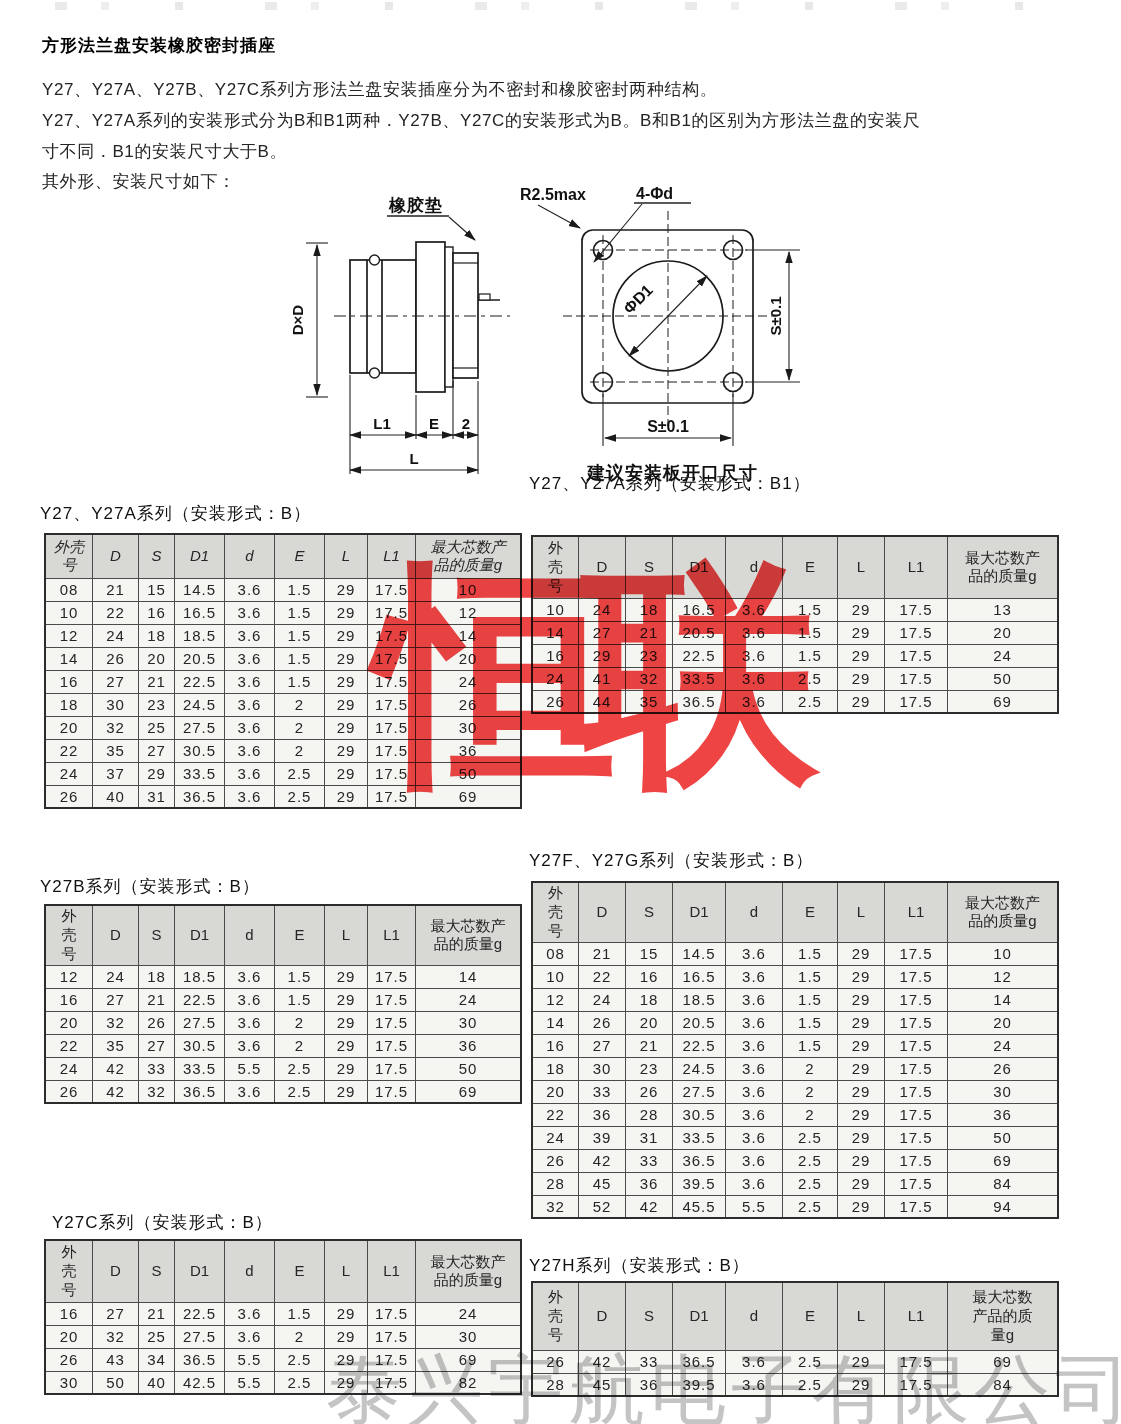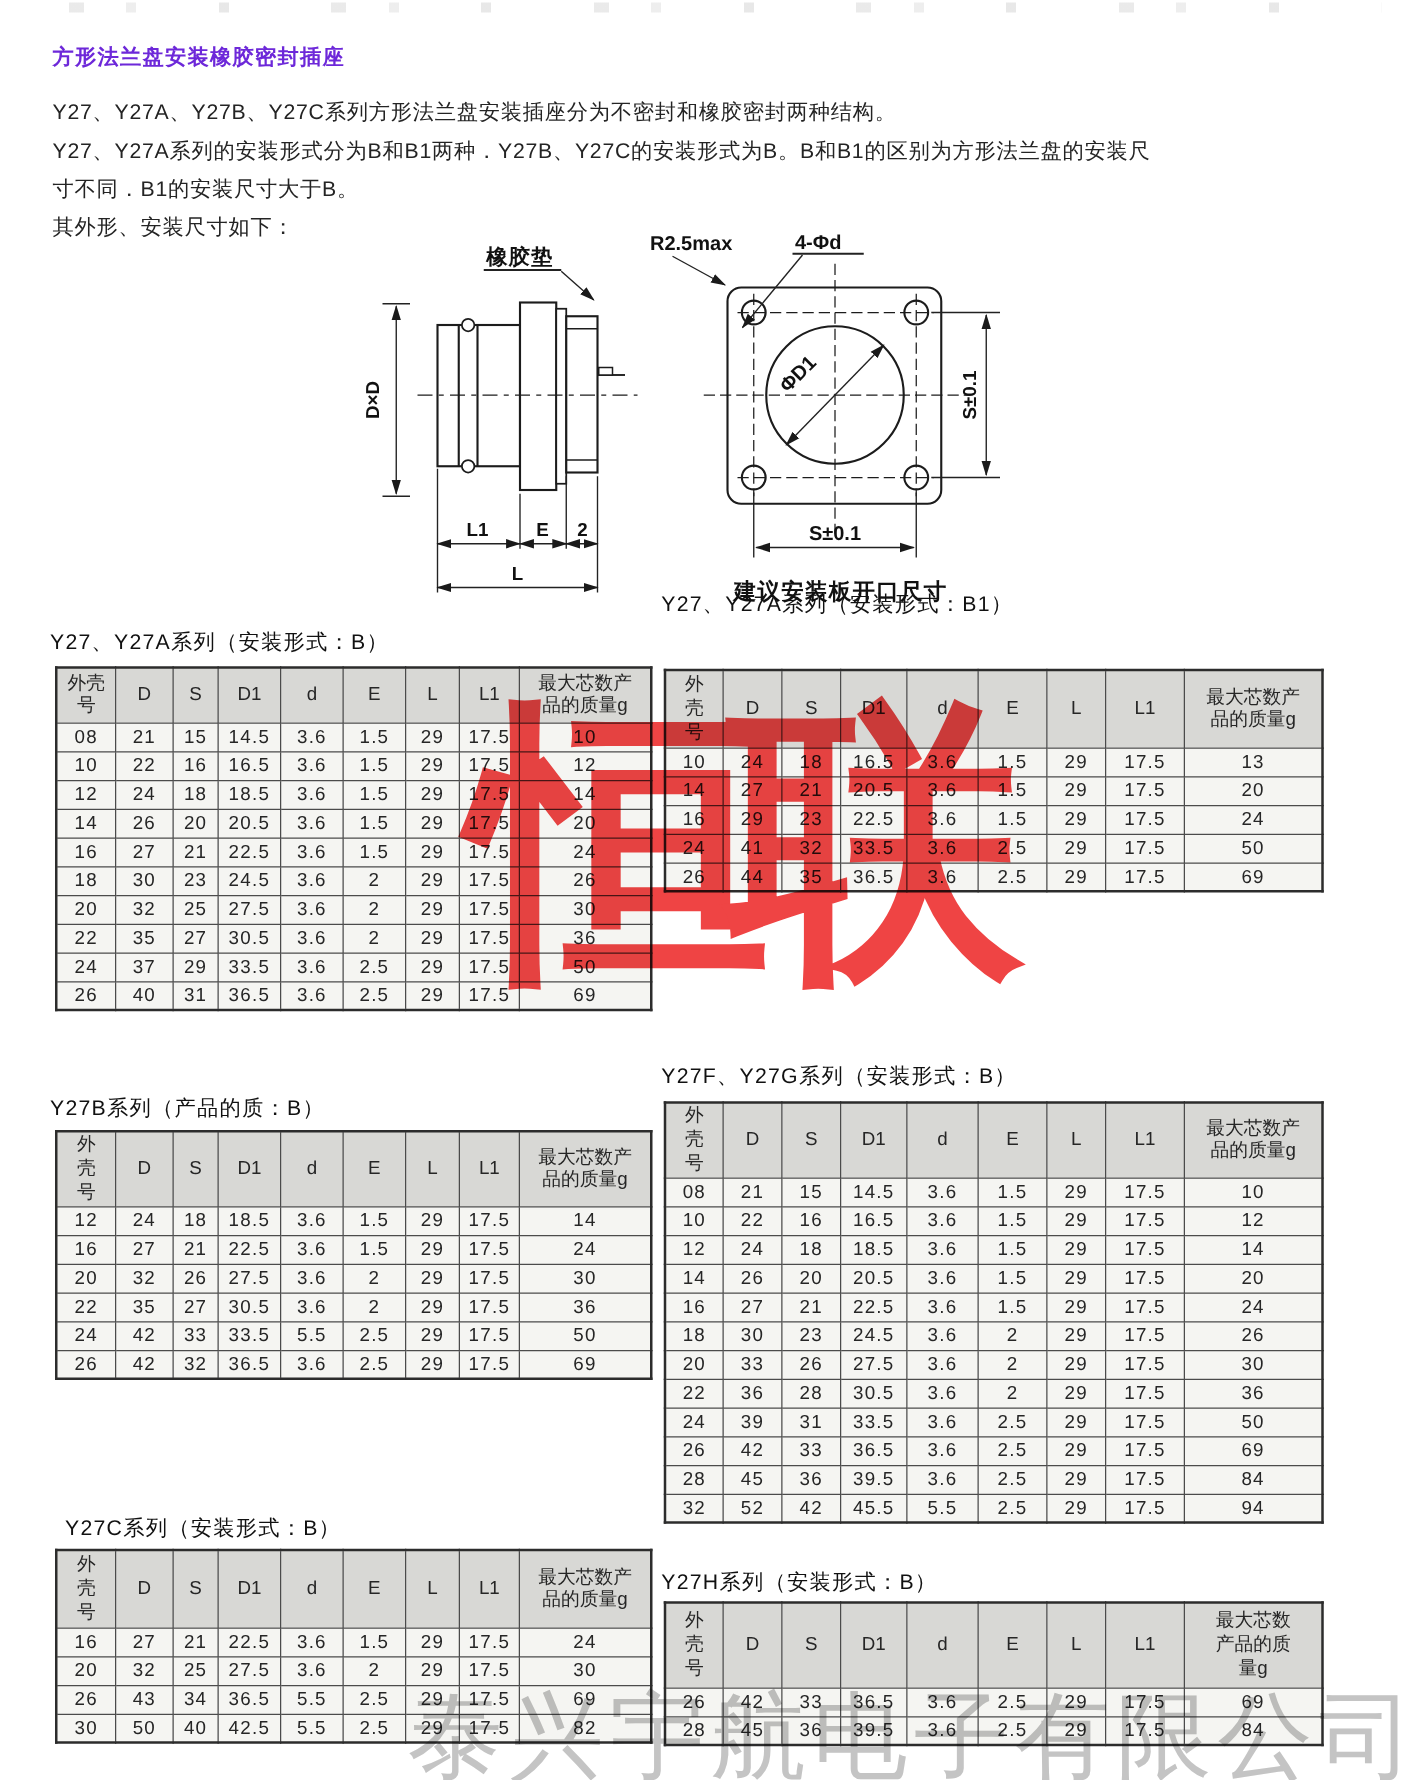--- a/index.html
+++ b/index.html
@@ -10,35 +10,35 @@
     color:#222;
   }
   .abs{position:absolute;}
   
   .top-strip{
     top:2px;left:55px;width:1050px;height:8px;opacity:.55;
     background:repeating-linear-gradient(90deg,
       #d9d9d9 0 12px,transparent 12px 46px,#e0e0e0 46px 54px,
       transparent 54px 120px,#d5d5d5 120px 128px,transparent 128px 210px);
   }
-  .doc-title{left:42px;top:34px;font-size:17px;font-weight:bold;letter-spacing:1px;color:#6d28d9;}
+  .doc-title{left:42px;top:34px;font-size:17px;font-weight:bold;letter-spacing:1px;color:#000000;}
   .doc-line{left:42px;font-size:17px;letter-spacing:.6px;white-space:nowrap;color:#242424;}
   .tbl-caption{font-size:17px;letter-spacing:1px;color:#111;white-space:nowrap;}
   table.dims{
     border-collapse:collapse;table-layout:fixed;position:absolute;
     border:2px solid #2c2c2c;
   }
   table.dims th,table.dims td{
     border:1px solid #4b4b4b;text-align:center;vertical-align:middle;
     font-size:15px;font-weight:normal;padding:0 1px;color:#262626;
   }
   table.dims th{background:#d8d8d5;white-space:pre-line;line-height:1.25;}
   table.dims td{background:#f5f5f2;letter-spacing:1px;}
   table.dims tbody tr{height:23px;}
-  #t0 thead tr{height:44px;} #t1 thead tr{height:62px;}
+  #t0 thead tr{height:44px;font-style:italic;} #t1 thead tr{height:62px;}
   #t2 thead tr{height:60px;} #t3 thead tr{height:60px;}
   #t4 thead tr{height:62px;} #t5 thead tr{height:68px;}
   .tbl-left th:nth-child(1){width:44px;} .tbl-left th:nth-child(2){width:43px;}
   .tbl-left th:nth-child(3){width:33px;} .tbl-left th:nth-child(4){width:47px;}
   .tbl-left th:nth-child(5){width:47px;} .tbl-left th:nth-child(6){width:47px;}
   .tbl-left th:nth-child(7){width:40px;} .tbl-left th:nth-child(8){width:45px;}
   .tbl-left th:nth-child(9){width:102px;}
   .tbl-right th:nth-child(1){width:43px;} .tbl-right th:nth-child(2){width:44px;}
   .tbl-right th:nth-child(3){width:44px;} .tbl-right th:nth-child(4){width:50px;}
   .tbl-right th:nth-child(5){width:54px;} .tbl-right th:nth-child(6){width:52px;}
@@ -163,21 +163,21 @@
     <text class="dimtxt" x="250" y="17" style="font-size:16px">R2.5max</text>
     <text class="dimtxt" x="366" y="16" style="font-size:16px">4-Φd</text>
     <text class="dimtxt" x="372" y="120" text-anchor="middle" transform="rotate(-45 372 120)" style="font-size:16px">ΦD1</text>
     <text class="dimtxt" x="506" y="138" text-anchor="middle" transform="rotate(-90 506 133)">S±0.1</text>
     <text class="dimtxt" x="398" y="249" text-anchor="middle" style="font-size:16px">S±0.1</text>
     <text class="cjktxt" x="317" y="296" style="font-size:18px">建议安装板开口尺寸</text>
   </svg>
 
   <div class="abs tbl-caption" style="left:40px;top:502px">Y27、Y27A系列（安装形式：B）</div>
   <div class="abs tbl-caption" style="left:529px;top:472px">Y27、Y27A系列（安装形式：B1）</div>
-  <div class="abs tbl-caption" style="left:40px;top:875px">Y27B系列（产品的质：B）</div>
+  <div class="abs tbl-caption" style="left:40px;top:875px">Y27B系列（安装形式：B）</div>
   <div class="abs tbl-caption" style="left:529px;top:849px">Y27F、Y27G系列（安装形式：B）</div>
   <div class="abs tbl-caption" style="left:52px;top:1211px">Y27C系列（安装形式：B）</div>
   <div class="abs tbl-caption" style="left:529px;top:1254px">Y27H系列（安装形式：B）</div>
 
   <table id="t0" class="dims tbl-left" style="left:44px;top:533px">
       <thead>
         <tr>
           <th>外壳
 号</th>
           <th>D</th>

